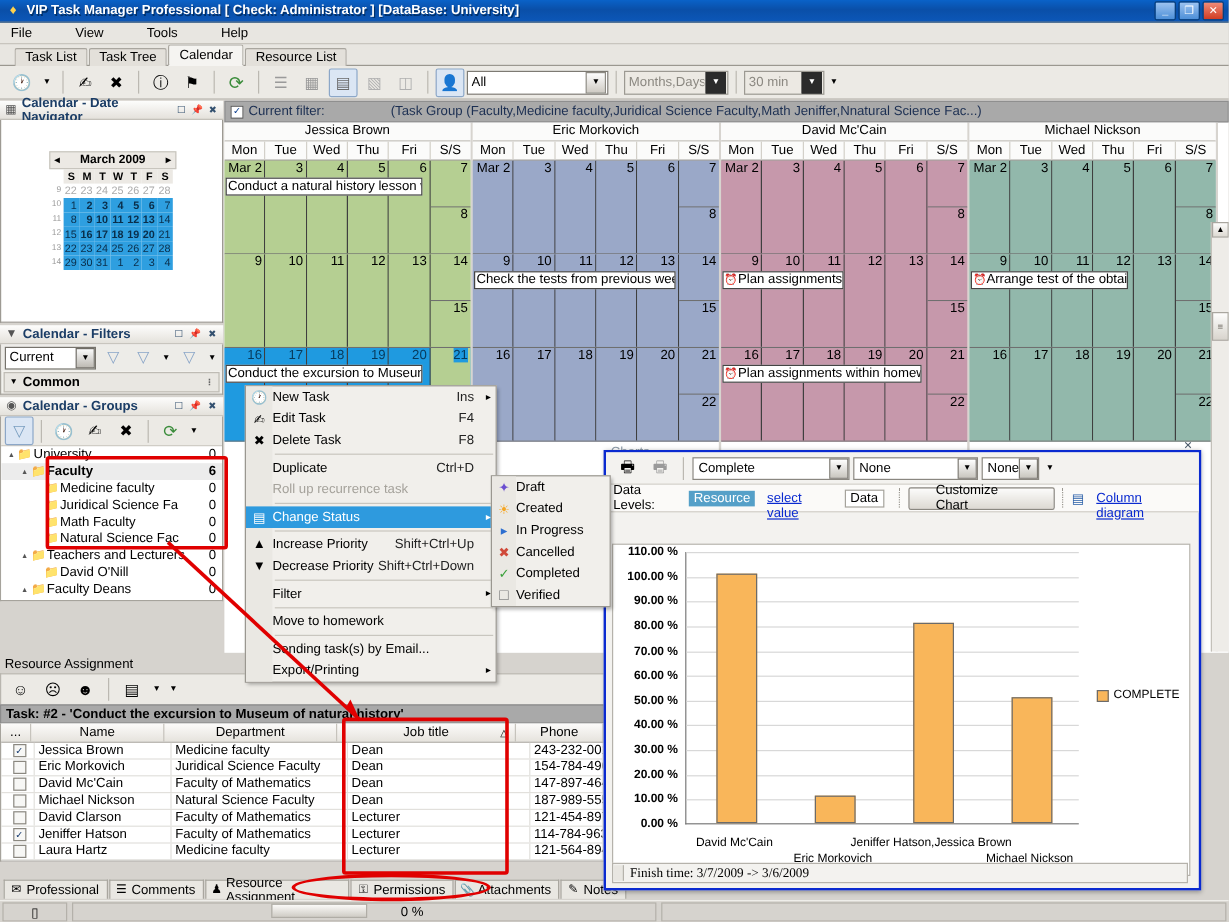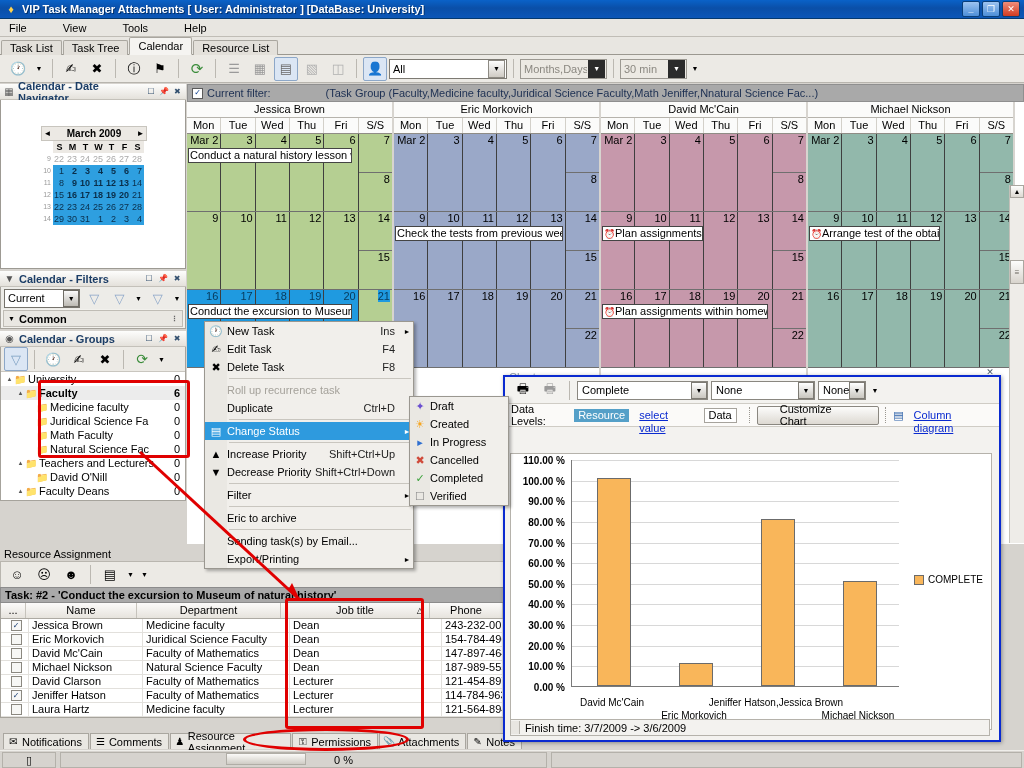--- a/index.html
+++ b/index.html
@@ -34,21 +34,21 @@
   
   .menubar{
     height:17px;background:#e8e6e1;border-bottom:1px solid #c0bdb6;
     display:flex;align-items:center;padding-left:6px;gap:30px;font-size:11px;
   }
   .menubar span{padding:1px 3px;}
 
   
   .maintabs{
     height:17px;background:#e8e6e1;display:flex;align-items:flex-end;
-    padding-left:1px;border-bottom:1px solid #9b9890;
+    padding-left:12px;border-bottom:1px solid #9b9890;
   }
   .mtab{
     height:14px;line-height:14px;padding:0 8px;font-size:11px;
     background:#e3e0da;border:1px solid #a9a69f;border-bottom:none;
     border-radius:2px 2px 0 0;margin-right:1px;position:relative;top:1px;
   }
   .mtab.active{background:#f5f4f1;height:16px;line-height:16px;top:1px;font-weight:normal;border-bottom:1px solid #f5f4f1;}
 
   
   .toolbar{
@@ -212,39 +212,39 @@
   .axis-y{position:absolute;left:0;top:0;width:58px;height:100%;font-weight:bold;}
   .ytick{position:absolute;right:4px;transform:translateY(-50%);font-size:10px;white-space:nowrap;}
   .plotarea{position:absolute;left:60px;top:6px;right:92px;bottom:42px;border-left:1px solid #7a7a7a;border-bottom:1px solid #7a7a7a;}
   .gline{position:absolute;left:0;right:0;height:1px;background:#d8d8d8;}
   .bar{position:absolute;bottom:0;background:#f9b65a;border:1px solid #6b6b6b;}
   .xlab{position:absolute;font-size:10px;white-space:nowrap;text-align:center;}
   .legend{position:absolute;right:8px;top:120px;display:flex;align-items:center;font-size:10px;}
   .legend .sw{width:8px;height:8px;background:#f9b65a;border:1px solid #6b6b6b;margin-right:4px;}
   .cw-status{position:absolute;left:5px;bottom:4px;width:478px;height:15px;border:1px solid #b5b2ab;background:#f3f2ef;display:flex;align-items:center;font-size:11px;}
   .cw-status .grip{width:8px;height:13px;border-right:1px solid #b5b2ab;background:#e8e6e1;}
-  .cw-status .txt{padding-left:5px;}
+  .cw-status .txt{padding-left:5px;font-family:Liberation Serif, serif;}
 
   
   .vscroll{position:absolute;right:0;top:101px;width:14px;height:358px;background:#eeecE8;border-left:1px solid #c3c0b9;}
   .vscroll .sbtn{width:14px;height:13px;background:linear-gradient(#fdfdfc,#ddd9d2);border:1px solid #a9a69f;display:flex;align-items:center;justify-content:center;font-size:7px;box-sizing:border-box;}
   .vscroll .thumb{position:absolute;top:75px;left:0;width:14px;height:24px;background:linear-gradient(#fdfdfc,#d8d4cd);border:1px solid #a9a69f;box-sizing:border-box;display:flex;align-items:center;justify-content:center;font-size:8px;color:#6a675f;}
   .anbox{position:absolute;border:3px solid #e00000;border-radius:3px;z-index:50;}
   svg.overlay{position:absolute;left:0;top:0;width:1024px;height:768px;z-index:49;pointer-events:none;}
   .navbtns{position:absolute;left:188px;top:527px;display:flex;}
   .navbtns .nb{width:17px;height:14px;background:linear-gradient(#fdfdfc,#ddd9d2);border:1px solid #a9a69f;display:flex;align-items:center;justify-content:center;font-size:8px;box-sizing:border-box;}
 </style>
 </head>
 <body>
 
 <div class="app">
 
   <div class="titlebar">
     <div class="tb-icon">♦</div>
-    <div class="tb-text">VIP Task Manager Attachments [ User: Administrator ] [DataBase: University]</div>
+    <div class="tb-text">VIP Task Manager Professional [ Check: Administrator ] [DataBase: University]</div>
     <div class="winbtns">
       <div class="winbtn">_</div>
       <div class="winbtn">❐</div>
       <div class="winbtn close">✕</div>
     </div>
   </div>
 
   <div class="menubar">
     <span>File</span>
     <span>View</span>
@@ -984,30 +984,30 @@
           <span class="sc">F4</span>
           <span class="ar"></span>
         </div>
         <div class="ci">
           <span class="ic">✖</span>
           <span class="lb">Delete Task</span>
           <span class="sc">F8</span>
           <span class="ar"></span>
         </div>
         <div class="cmsep"></div>
+        <div class="ci">
+          <span class="ic"></span>
+          <span class="lb">Duplicate</span>
+          <span class="sc">Ctrl+D</span>
+          <span class="ar"></span>
+        </div>
         <div class="ci dis">
           <span class="ic"></span>
           <span class="lb">Roll up recurrence task</span>
           <span class="sc"></span>
-          <span class="ar"></span>
-        </div>
-        <div class="ci">
-          <span class="ic"></span>
-          <span class="lb">Duplicate</span>
-          <span class="sc">Ctrl+D</span>
           <span class="ar"></span>
         </div>
         <div class="cmsep"></div>
         <div class="ci sel">
           <span class="ic">▤</span>
           <span class="lb">Change Status</span>
           <span class="sc"></span>
           <span class="ar">►</span>
         </div>
         <div class="cmsep"></div>
@@ -1026,21 +1026,21 @@
         <div class="cmsep"></div>
         <div class="ci">
           <span class="ic"></span>
           <span class="lb">Filter</span>
           <span class="sc"></span>
           <span class="ar">►</span>
         </div>
         <div class="cmsep"></div>
         <div class="ci">
           <span class="ic"></span>
-          <span class="lb">Eric to archive</span>
+          <span class="lb">Move to homework</span>
           <span class="sc"></span>
           <span class="ar"></span>
         </div>
         <div class="cmsep"></div>
         <div class="ci">
           <span class="ic"></span>
           <span class="lb">Sending task(s) by Email...</span>
           <span class="sc"></span>
           <span class="ar"></span>
         </div>
@@ -1163,21 +1163,21 @@
 
     <div class="cw-status">
       <div class="grip"></div>
       <div class="txt">Finish time: 3/7/2009 -&gt; 3/6/2009</div>
     </div>
   </div>
 
   <div class="bottabs" id="bottabs">
       <div class="btab">
         <span class="bi">✉</span>
-        <span>Notifications</span>
+        <span>Professional</span>
       </div>
       <div class="btab">
         <span class="bi">☰</span>
         <span>Comments</span>
       </div>
       <div class="btab">
         <span class="bi">♟</span>
         <span>Resource Assignment</span>
       </div>
       <div class="btab">

